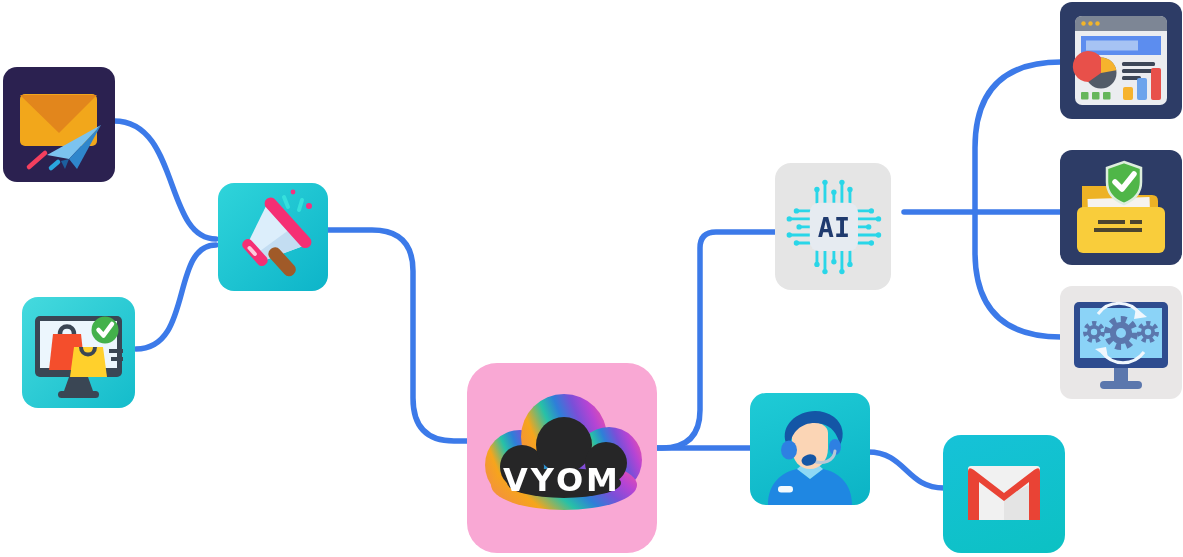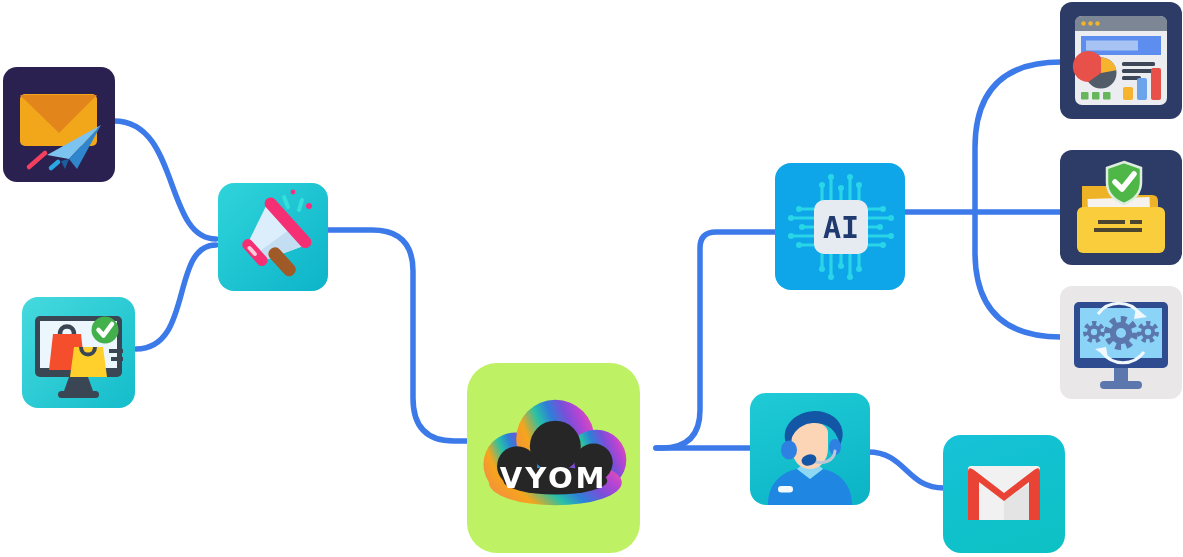--- a/index.html
+++ b/index.html
@@ -10,22 +10,22 @@
     overflow:hidden;
     font-family:"DejaVu Sans", sans-serif;
   }
   .connectors{position:absolute;left:0;top:0;width:1183px;height:557px;}
   .node{position:absolute;box-sizing:border-box;}
   .node svg{display:block;width:100%;height:100%;}
   
   .n-email    {left:3px;   top:67px;  width:112px;height:115px;border-radius:14px;background:#2b2150;}
   .n-mega     {left:218px; top:183px; width:110px;height:108px;border-radius:16px;background:linear-gradient(135deg,#2fd4da,#0db4c9);}
   .n-shop     {left:22px;  top:297px; width:113px;height:111px;border-radius:16px;background:linear-gradient(135deg,#45dade,#14bccb);}
-  .n-vyom     {left:467px; top:363px; width:173px;height:190px;border-radius:30px;background:#bef264;}
-  .n-ai       {left:775px; top:163px; width:130px;height:127px;border-radius:16px;background:#0ea5e9;}
+  .n-vyom     {left:467px; top:363px; width:190px;height:190px;border-radius:30px;background:#f9a8d4;}
+  .n-ai       {left:775px; top:163px; width:116px;height:127px;border-radius:16px;background:#e5e5e5;}
   .n-support  {left:750px; top:393px; width:120px;height:112px;border-radius:16px;background:linear-gradient(160deg,#1fcbd6,#0bb3c5);}
   .n-dash     {left:1060px;top:2px;   width:122px;height:117px;border-radius:12px;background:#2d3c66;}
   .n-folder   {left:1060px;top:150px; width:122px;height:115px;border-radius:12px;background:#2d3c66;}
   .n-monitor  {left:1060px;top:286px; width:122px;height:113px;border-radius:12px;background:#e9e7e7;}
   .n-gmail    {left:943px; top:435px; width:122px;height:118px;border-radius:18px;background:linear-gradient(160deg,#16c2d8,#0cc1c3);}
 </style>
 </head>
 <body>
 
 <div class="canvas">

